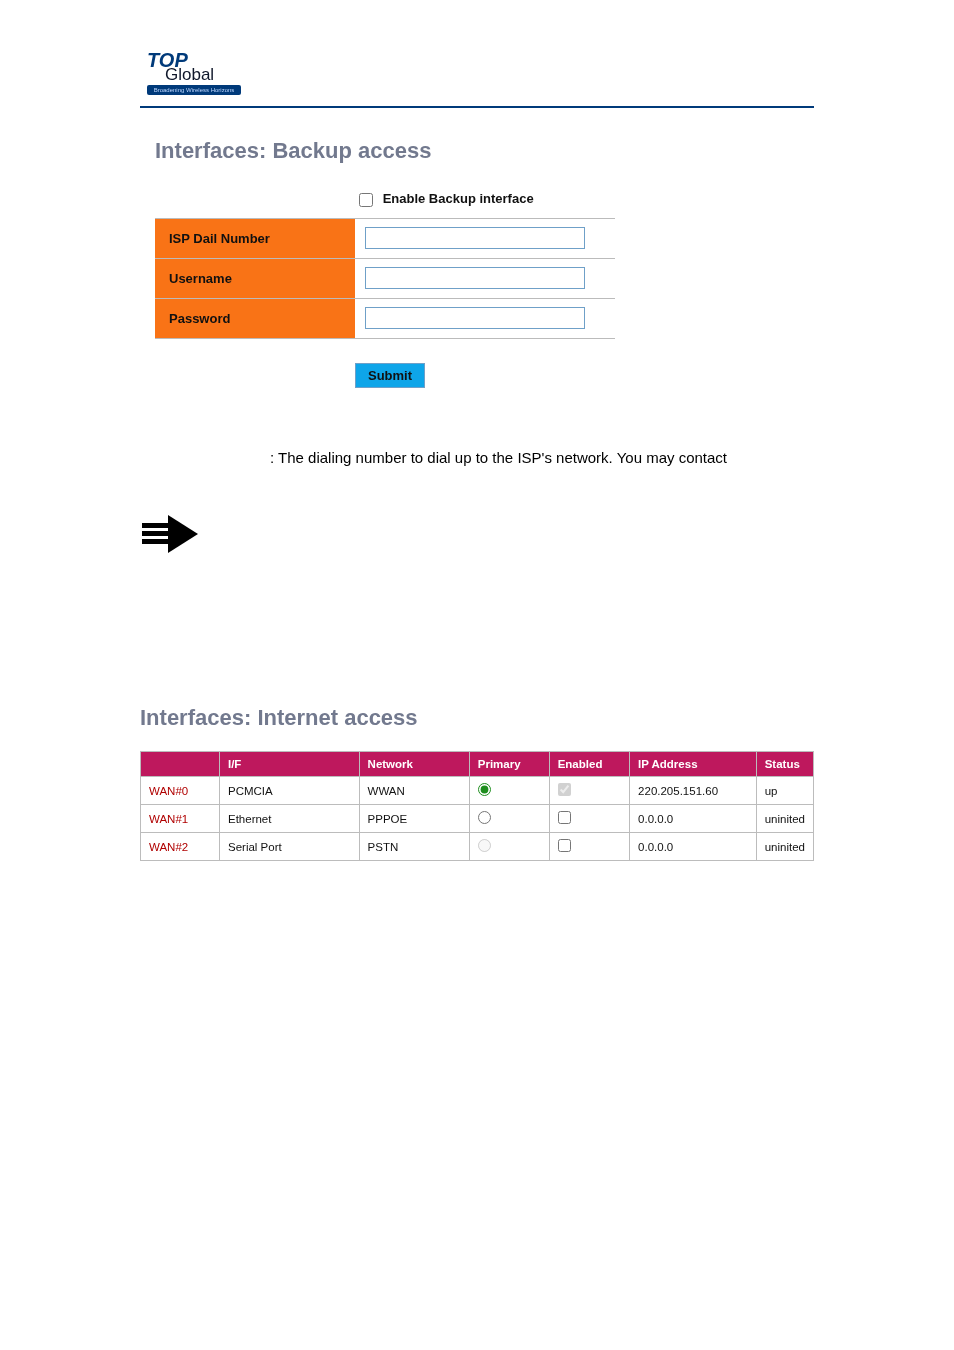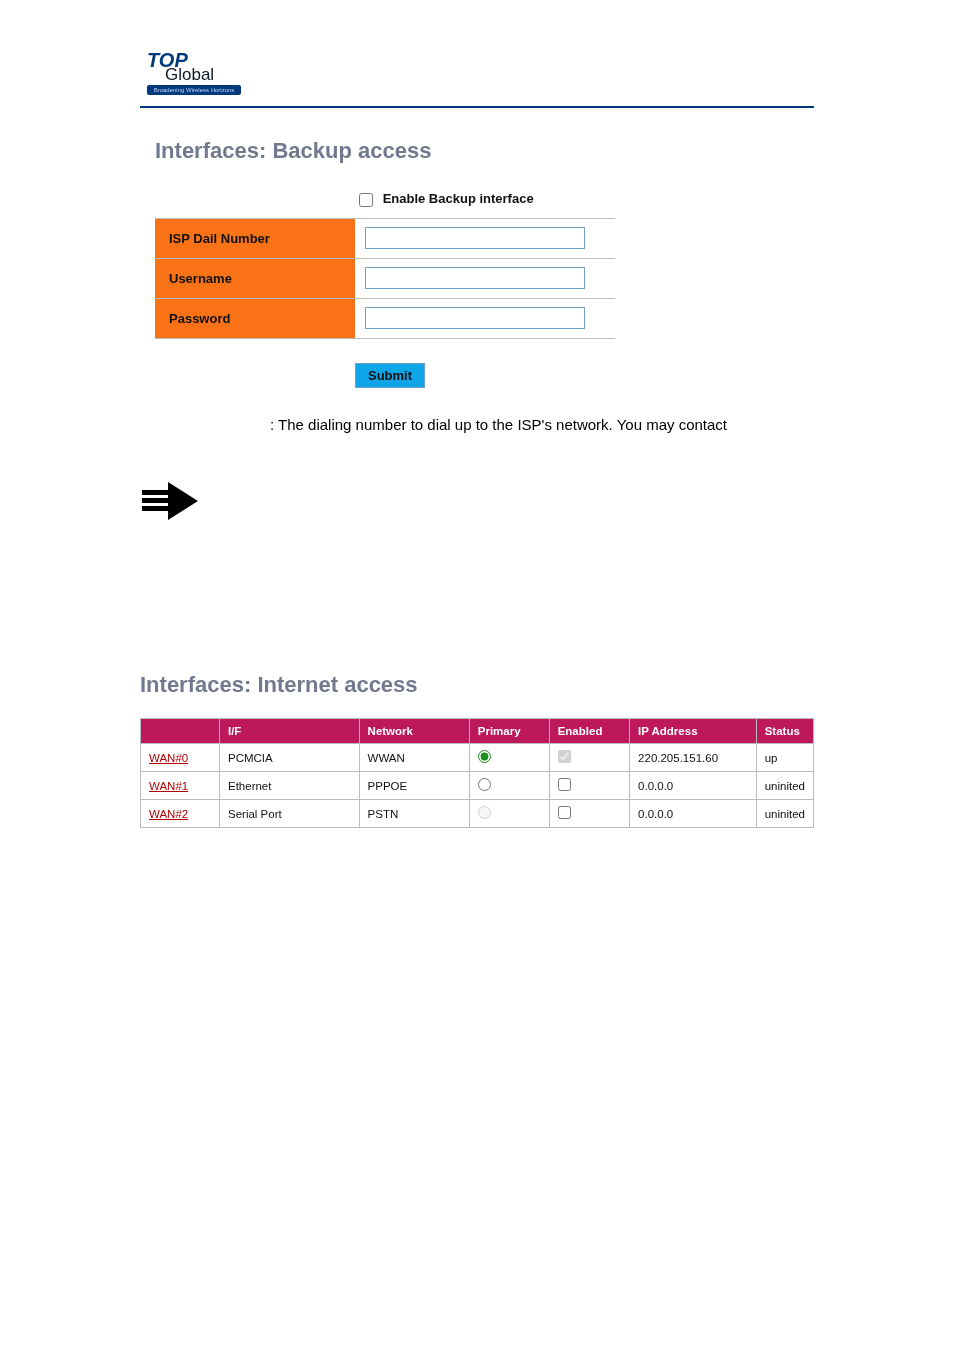--- a/index.html
+++ b/index.html
@@ -112,21 +112,21 @@
     font-weight: 700;
     padding: 4px 12px;
     cursor: pointer;
     color: #111;
   }
   
   .body-text {
     font-size: 15px;
     color: #000;
     line-height: 2;
-    margin-top: 22px;
+    margin-top: 55px;
   }
   .arrow-icon {
     margin: 40px 0 30px 0;
   }
   .arrow-icon svg { display:block; }
   
   .ia-section {
     margin-top: 150px;
   }
   .ia-table {
@@ -144,21 +144,20 @@
     border: 1px solid #bcbcbc;
   }
   .ia-table td {
     border: 1px solid #bcbcbc;
     padding: 6px 8px;
     color: #111;
     background: #fff;
   }
   .ia-table td.wan-link {
     color: #b00000;
-    text-decoration: underline;
   }
   .ia-table input[type=radio],
   .ia-table input[type=checkbox] {
     margin: 0;
   }
   .ia-table input[type=radio] {
     accent-color: #1e8e1e;
   }
   .ia-table input[type=checkbox] {
     accent-color: #4a90d9;

